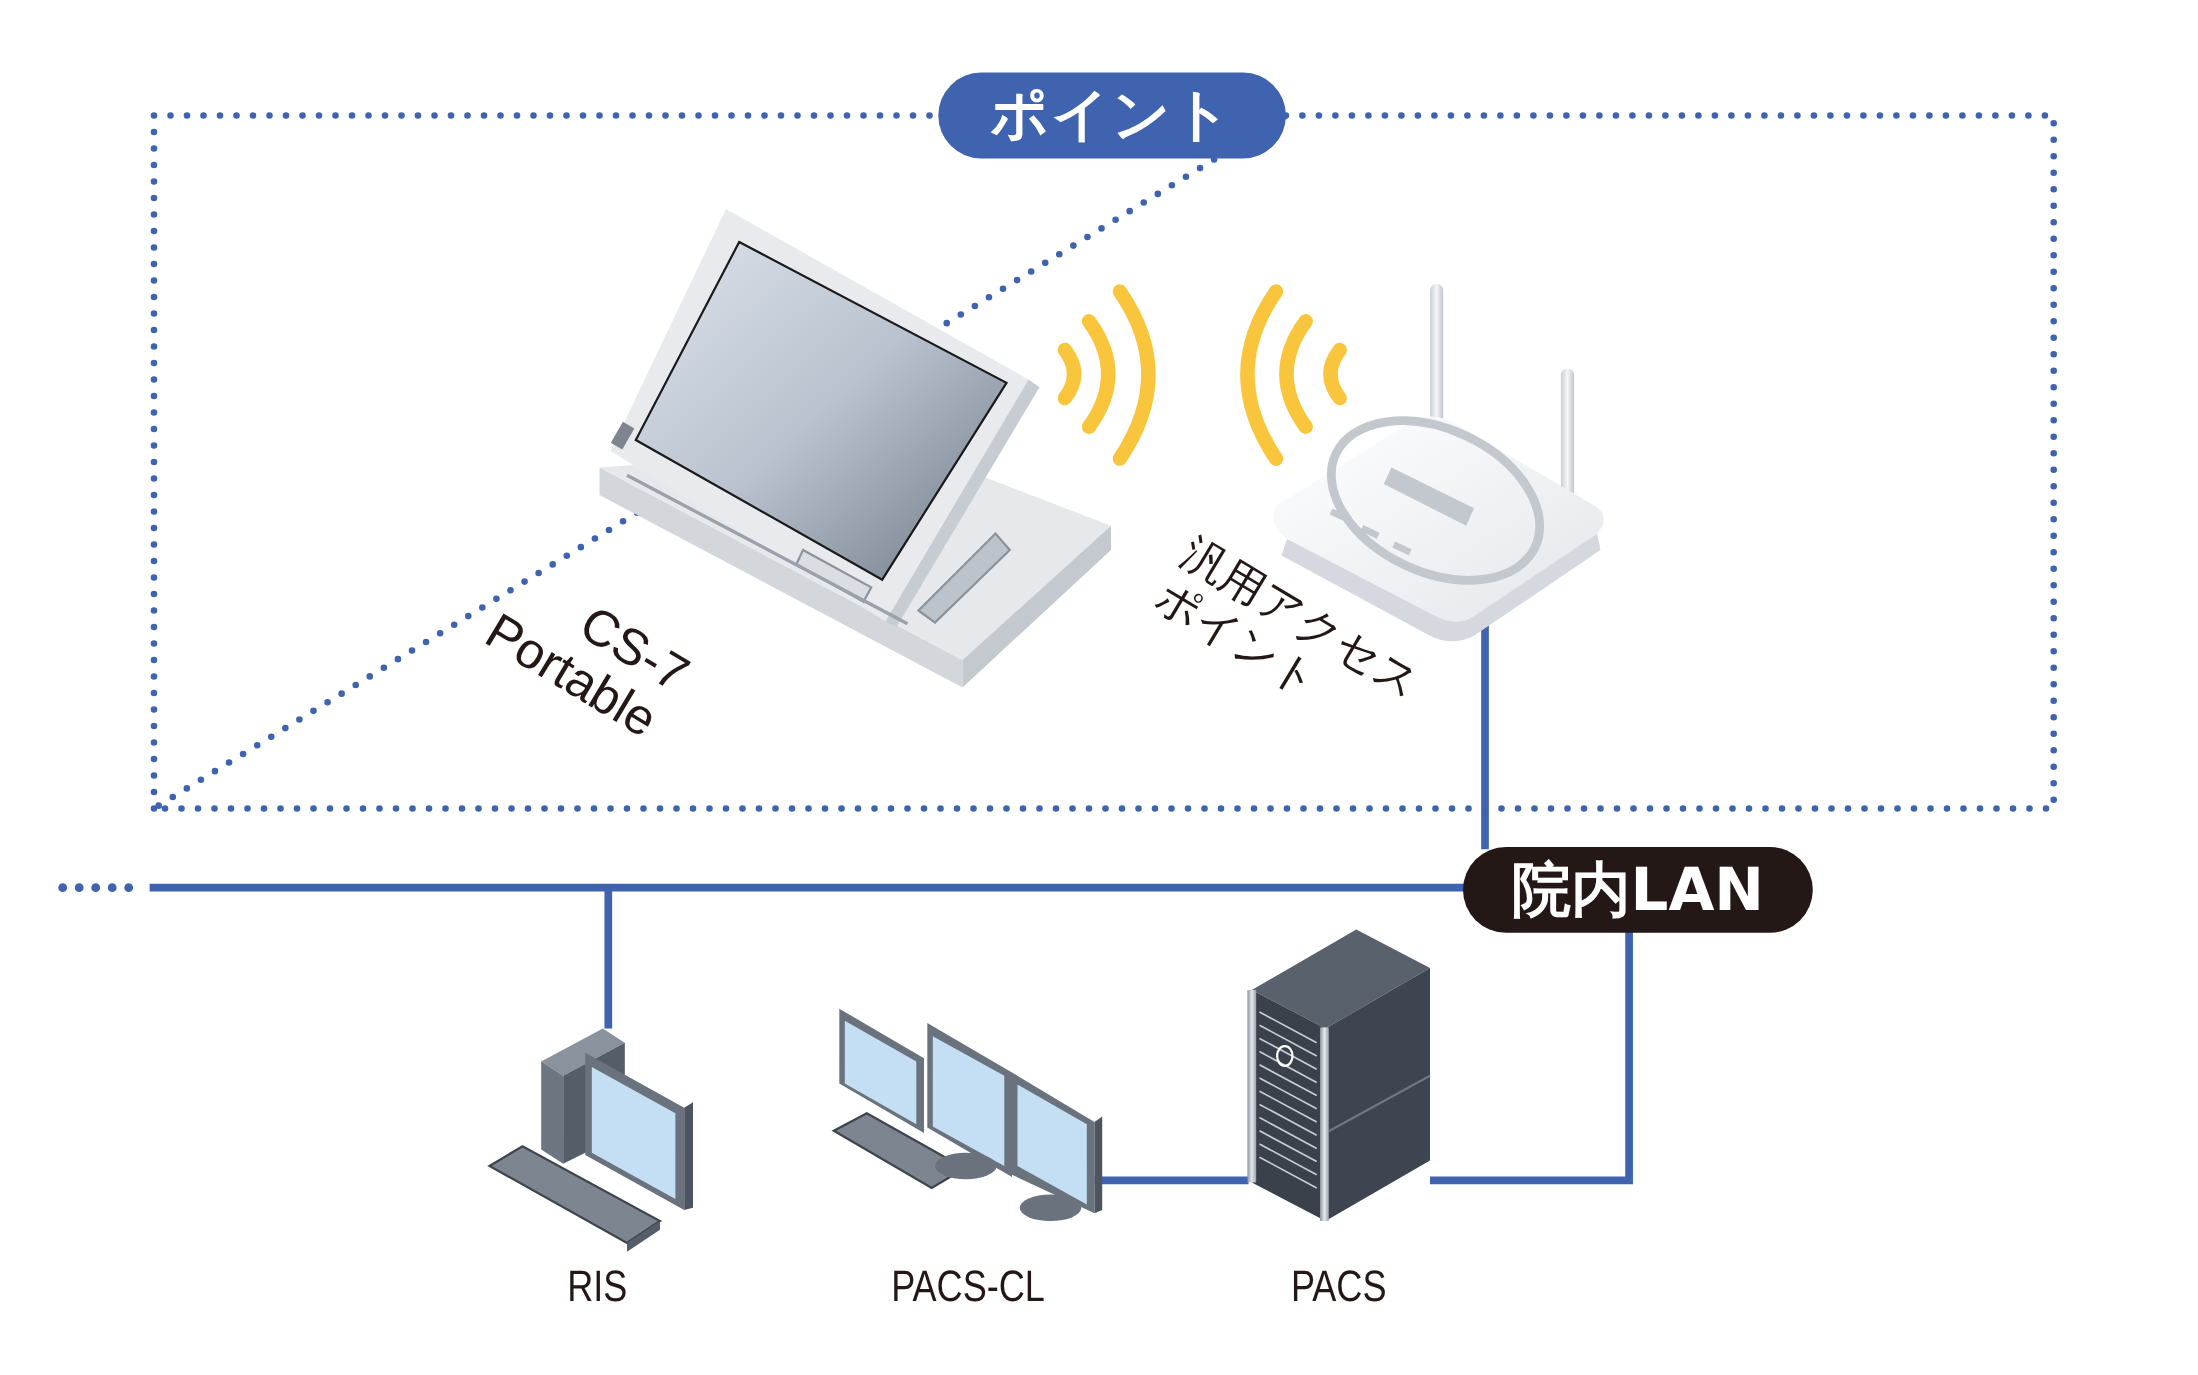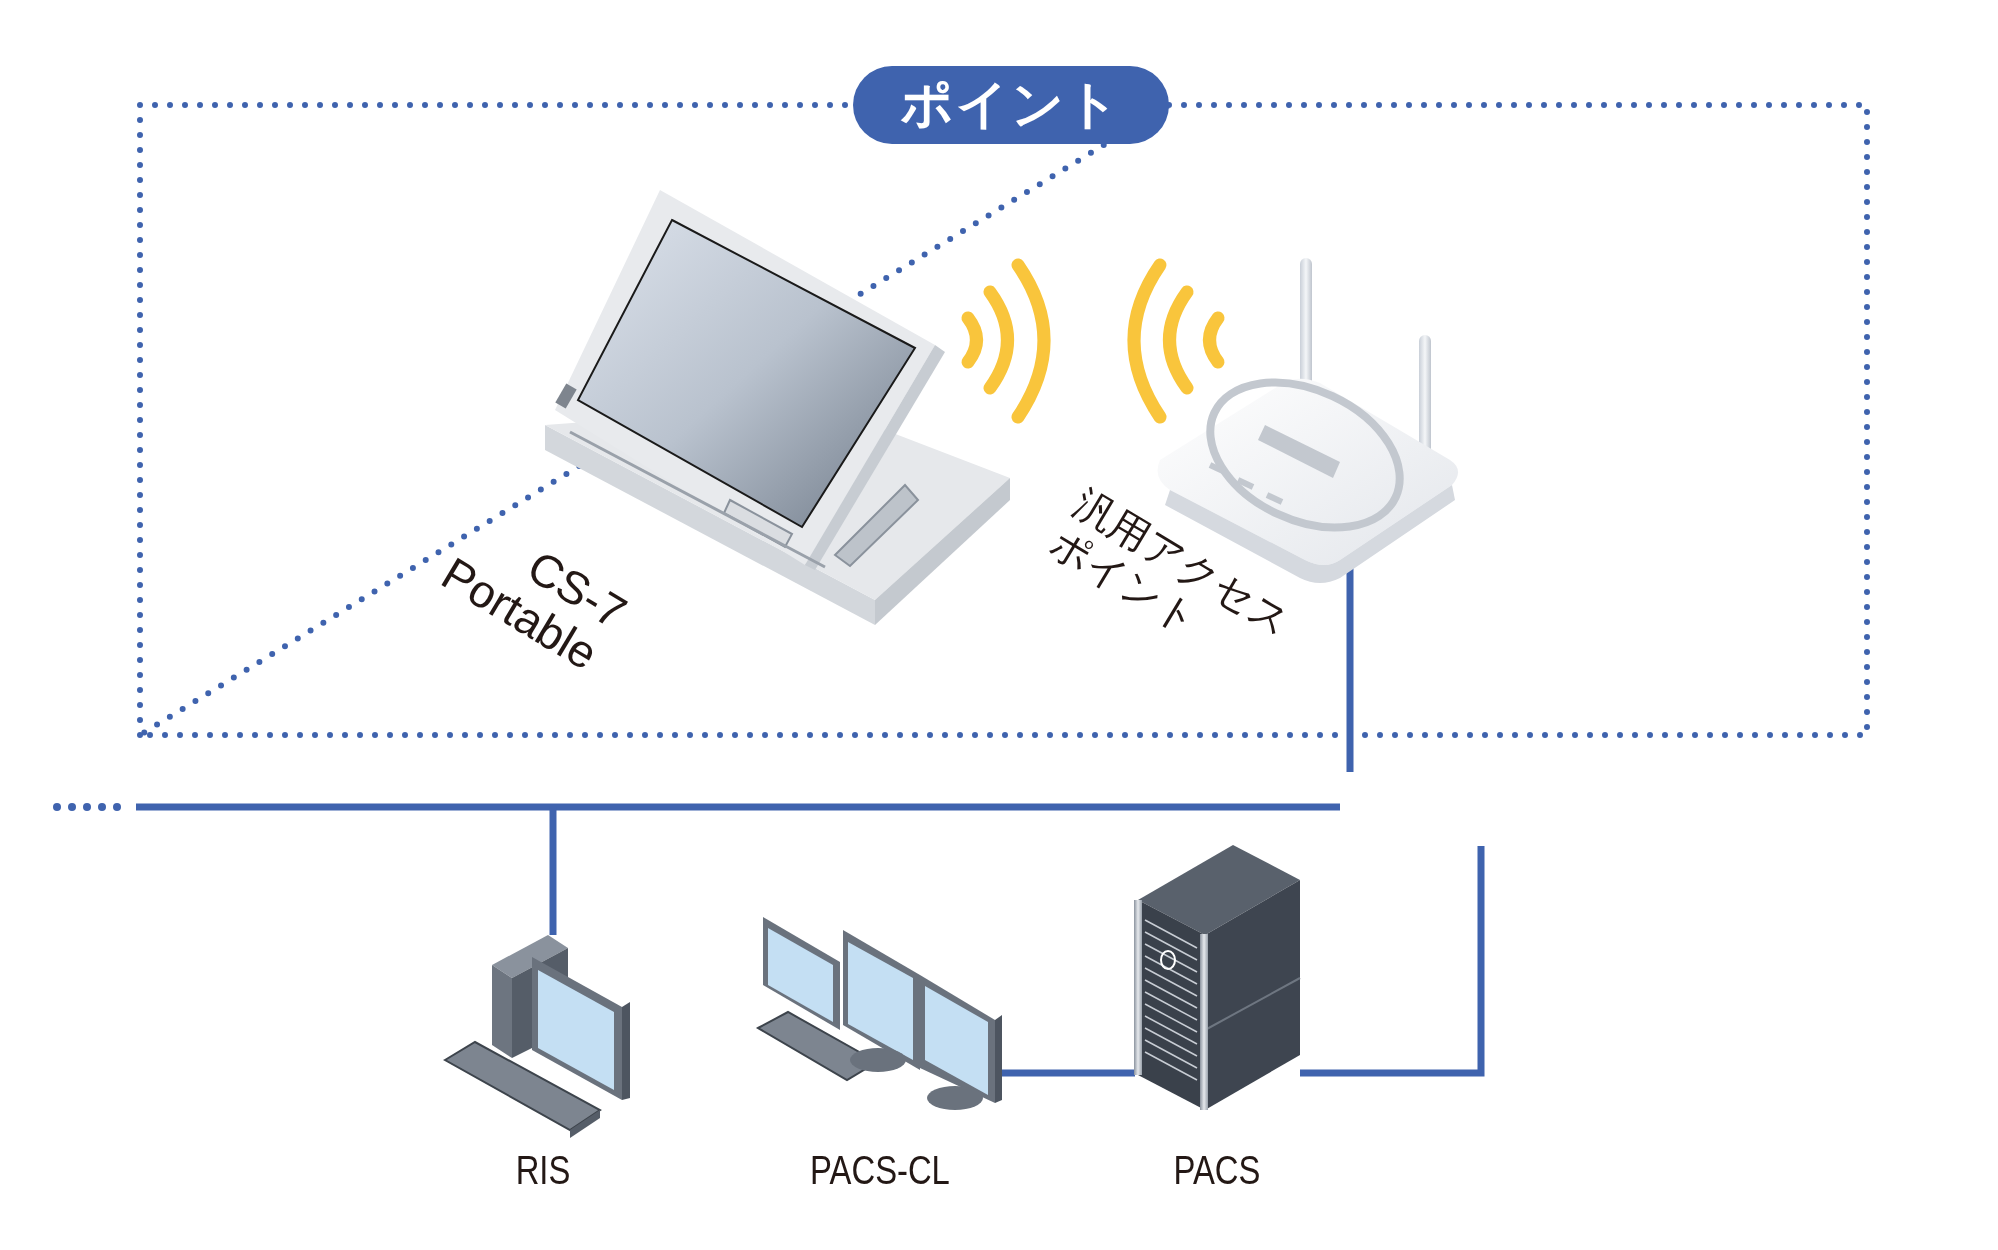--- a/index.html
+++ b/index.html
@@ -150,20 +150,21 @@
         <line x1="1145" y1="1016" x2="1197" y2="1044"></line>
           <line x1="1145" y1="1028" x2="1197" y2="1056"></line>
         <line x1="1145" y1="1040" x2="1197" y2="1068"></line>
           <line x1="1145" y1="1052" x2="1197" y2="1080"></line>
       </g>
       <ellipse cx="1168" cy="960" rx="7" ry="9" fill="none" stroke="#ffffff" stroke-width="2"></ellipse>
     </g>
   </svg>
 
   <div id="wireless-pill" class="pill" style="background: rgb(63, 99, 174);">ポイント</div>
+  <div id="lan-pill" class="pill" style="background: rgb(35, 24, 21);">院内LAN</div>
 
   <div class="rot-label" style="left:485px; top:505px; transform:rotate(31deg); font-size:46px; line-height:50px;">
     <div style="padding-left:70px;">CS-7</div>
     <div>Portable</div>
   </div>
 
   <div class="rot-label" style="left:1090px; top:480px; transform:rotate(31deg); font-size:40px; line-height:46px; font-family:'DejaVu Sans', sans-serif;">
     <div>汎用アクセス</div>
     <div style="padding-left:0px;">ポイント</div>
   </div>

